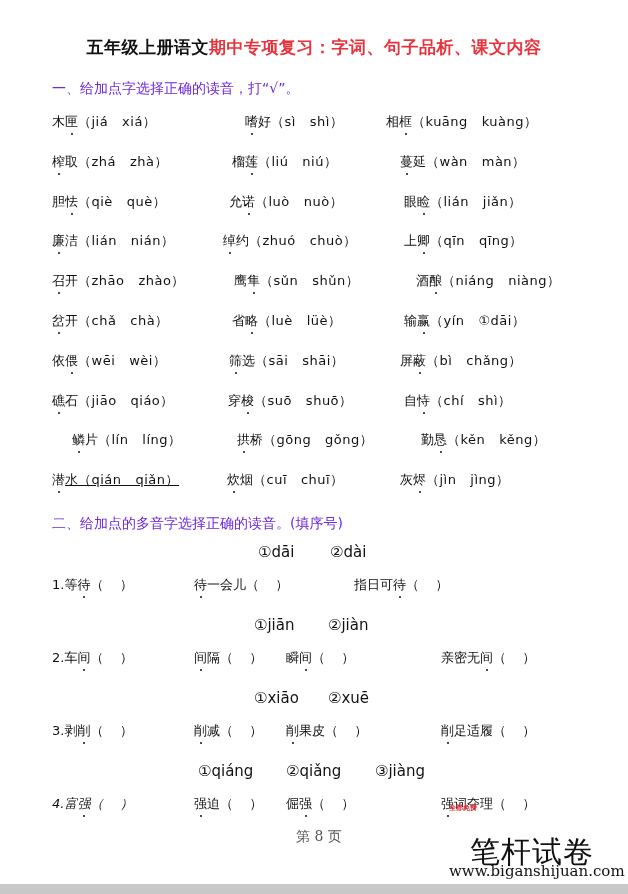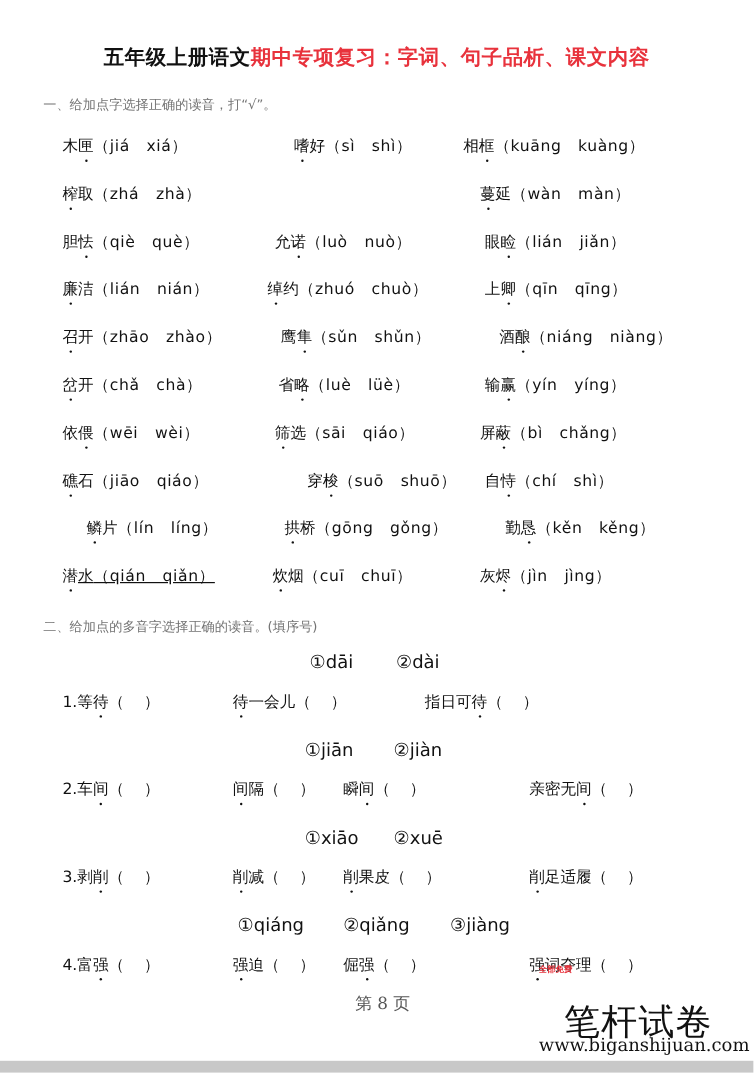--- a/index.html
+++ b/index.html
@@ -8,21 +8,21 @@
     font-family: "DejaVu Sans", "Liberation Sans", sans-serif; color: #111;
   }
   .page { position: absolute; left: 0; top: 0; width: 628px; height: 884px; background: #fff; }
   .bottom-bar { position: absolute; left: 0; top: 884px; width: 628px; height: 10px; background: #c8c8c8; }
   .title {
     position: absolute; left: 0; top: 36px; width: 628px; text-align: center;
     font-size: 17px; font-weight: bold; letter-spacing: 0.5px;
   }
   .title .black { color: #111; }
   .title .red { color: #e8323c; }
-  .section-head { position: absolute; left: 36px; font-size: 11px; color: #737373; }
+  .section-head { position: absolute; left: 52px; font-size: 14px; color: #6d28d9; }
   .row { position: absolute; left: 16px; width: 628px; height: 24px; font-size: 13px; }
   .item { position: absolute; white-space: pre; }
   .dot { position: relative; display: inline-block; }
   .dot::after {
     content: ""; position: absolute; left: 50%; bottom: -4px; width: 2px; height: 2px;
     margin-left: -1px; background: #111; border-radius: 50%;
   }
   .py { letter-spacing: 0.5px; }
   .opts { position: absolute; left: 0; width: 628px; font-size: 15px; }
   .opt { position: absolute; white-space: pre; }
@@ -43,50 +43,51 @@
   <div class="section-head" style="top:80px">一、给加点字选择正确的读音，打“√”。</div>
 
   <div id="s1rows">
       <div class="row" style="top: 113px;">
         <span class="item" style="left: 36px;"><span>木</span><span class="dot">匣</span><span></span><span class="py">（jiá   xiá）</span></span>
         <span class="item" style="left: 229px;"><span></span><span class="dot">嗜</span><span>好</span><span class="py">（sì   shì）</span></span>
         <span class="item" style="left: 370px;"><span>相</span><span class="dot">框</span><span></span><span class="py">（kuāng   kuàng）</span></span>
       </div>
       <div class="row" style="top: 152.8px;">
         <span class="item" style="left: 36px;"><span></span><span class="dot">榨</span><span>取</span><span class="py">（zhá   zhà）</span></span>
+        <span class="item" style="left: 216px;"><span>榴</span><span class="dot">莲</span><span></span><span class="py">（liú   niú）</span></span>
         <span class="item" style="left: 384px;"><span></span><span class="dot">蔓</span><span>延</span><span class="py">（wàn   màn）</span></span>
       </div>
       <div class="row" style="top: 192.6px;">
         <span class="item" style="left: 36px;"><span>胆</span><span class="dot">怯</span><span></span><span class="py">（qiè   què）</span></span>
         <span class="item" style="left: 213px;"><span>允</span><span class="dot">诺</span><span></span><span class="py">（luò   nuò）</span></span>
         <span class="item" style="left: 388px;"><span>眼</span><span class="dot">睑</span><span></span><span class="py">（lián   jiǎn）</span></span>
       </div>
       <div class="row" style="top: 232.4px;">
         <span class="item" style="left: 36px;"><span></span><span class="dot">廉</span><span>洁</span><span class="py">（lián   nián）</span></span>
         <span class="item" style="left: 207px;"><span></span><span class="dot">绰</span><span>约</span><span class="py">（zhuó   chuò）</span></span>
         <span class="item" style="left: 388px;"><span>上</span><span class="dot">卿</span><span></span><span class="py">（qīn   qīng）</span></span>
       </div>
       <div class="row" style="top: 272.2px;">
         <span class="item" style="left: 36px;"><span></span><span class="dot">召</span><span>开</span><span class="py">（zhāo   zhào）</span></span>
         <span class="item" style="left: 218px;"><span>鹰</span><span class="dot">隼</span><span></span><span class="py">（sǔn   shǔn）</span></span>
         <span class="item" style="left: 400px;"><span>酒</span><span class="dot">酿</span><span></span><span class="py">（niáng   niàng）</span></span>
       </div>
       <div class="row" style="top: 312px;">
         <span class="item" style="left: 36px;"><span></span><span class="dot">岔</span><span>开</span><span class="py">（chǎ   chà）</span></span>
         <span class="item" style="left: 216px;"><span>省</span><span class="dot">略</span><span></span><span class="py">（luè   lüè）</span></span>
-        <span class="item" style="left: 388px;"><span>输</span><span class="dot">赢</span><span></span><span class="py">（yín   yíng）</span></span>
+        <span class="item" style="left: 388px;"><span>输</span><span class="dot">赢</span><span></span><span class="py">（yín   ①dāi）</span></span>
       </div>
       <div class="row" style="top: 351.8px; padding-left: 47px;">
         <span class="item" style="left: 36px;"><span>依</span><span class="dot">偎</span><span></span><span class="py">（wēi   wèi）</span></span>
-        <span class="item" style="left: 213px;"><span></span><span class="dot">筛</span><span>选</span><span class="py">（sāi   qiáo）</span></span>
+        <span class="item" style="left: 213px;"><span></span><span class="dot">筛</span><span>选</span><span class="py">（sāi   shāi）</span></span>
         <span class="item" style="left: 384px;"><span>屏</span><span class="dot">蔽</span><span></span><span class="py">（bì   chǎng）</span></span>
       </div>
       <div class="row" style="top: 391.6px;">
         <span class="item" style="left: 36px;"><span></span><span class="dot">礁</span><span>石</span><span class="py">（jiāo   qiáo）</span></span>
-        <span class="item" style="left: 212px; margin-left: 28px;"><span>穿</span><span class="dot">梭</span><span></span><span class="py">（suō   shuō）</span></span>
+        <span class="item" style="left: 212px;"><span>穿</span><span class="dot">梭</span><span></span><span class="py">（suō   shuō）</span></span>
         <span class="item" style="left: 388px;"><span>自</span><span class="dot">恃</span><span></span><span class="py">（chí   shì）</span></span>
       </div>
       <div class="row" style="top: 431.4px; margin-left: 20px;">
         <span class="item" style="left: 36px;"><span></span><span class="dot">鳞</span><span>片</span><span class="py">（lín   líng）</span></span>
         <span class="item" style="left: 201px;"><span></span><span class="dot">拱</span><span>桥</span><span class="py">（gōng   gǒng）</span></span>
         <span class="item" style="left: 385px;"><span>勤</span><span class="dot">恳</span><span></span><span class="py">（kěn   kěng）</span></span>
       </div>
       <div class="row" style="top: 471.2px;">
         <span class="item" style="left: 36px; text-decoration: underline;"><span></span><span class="dot">潜</span><span>水</span><span class="py">（qián   qiǎn）</span></span>
         <span class="item" style="left: 211px;"><span></span><span class="dot">炊</span><span>烟</span><span class="py">（cuī   chuī）</span></span>
@@ -125,21 +126,21 @@
         <span class="item" style="left: 178px;"><span></span><span class="dot">削</span><span>减</span><span>（    ）</span></span>
         <span class="item" style="left: 270px;"><span></span><span class="dot">削</span><span>果皮</span><span>（    ）</span></span>
         <span class="item" style="left: 425px;"><span></span><span class="dot">削</span><span>足适履</span><span>（    ）</span></span>
       </div>
       <div class="opts" style="top: 762px;">
         <span class="opt" style="left: 198px;">①qiáng</span>
         <span class="opt" style="left: 286px;">②qiǎng</span>
         <span class="opt" style="left: 375px;">③jiàng</span>
       </div>
       <div class="row" style="top: 795px;">
-        <span class="item" style="left: 36px;"><span>4.</span><span>富</span><span class="dot">强</span><span></span><span>（    ）</span></span>
+        <span class="item" style="left: 36px; font-style: italic;"><span>4.</span><span>富</span><span class="dot">强</span><span></span><span>（    ）</span></span>
         <span class="item" style="left: 178px;"><span></span><span class="dot">强</span><span>迫</span><span>（    ）</span></span>
         <span class="item" style="left: 270px;"><span>倔</span><span class="dot">强</span><span></span><span>（    ）</span></span>
         <span class="item" style="left: 425px;"><span></span><span class="dot">强</span><span>词夺理</span><span>（    ）</span></span>
       </div>
     </div>
 
   <div class="footer-page">第 8 页</div>
   <div class="brand">笔杆试卷</div>
   <div class="brand-free">全部免费</div>
   <div class="brand-url">www.biganshijuan.com</div>

